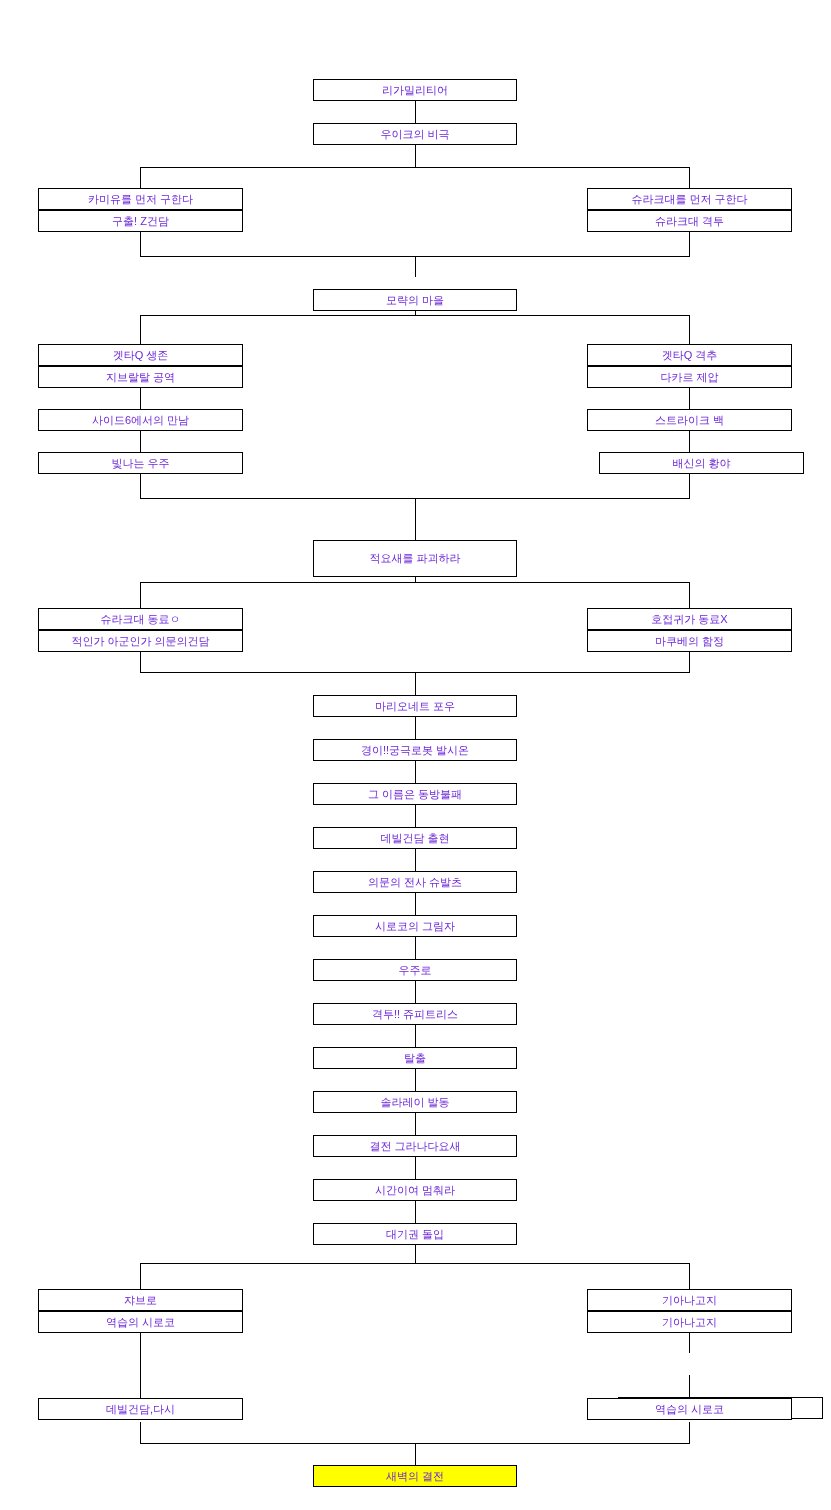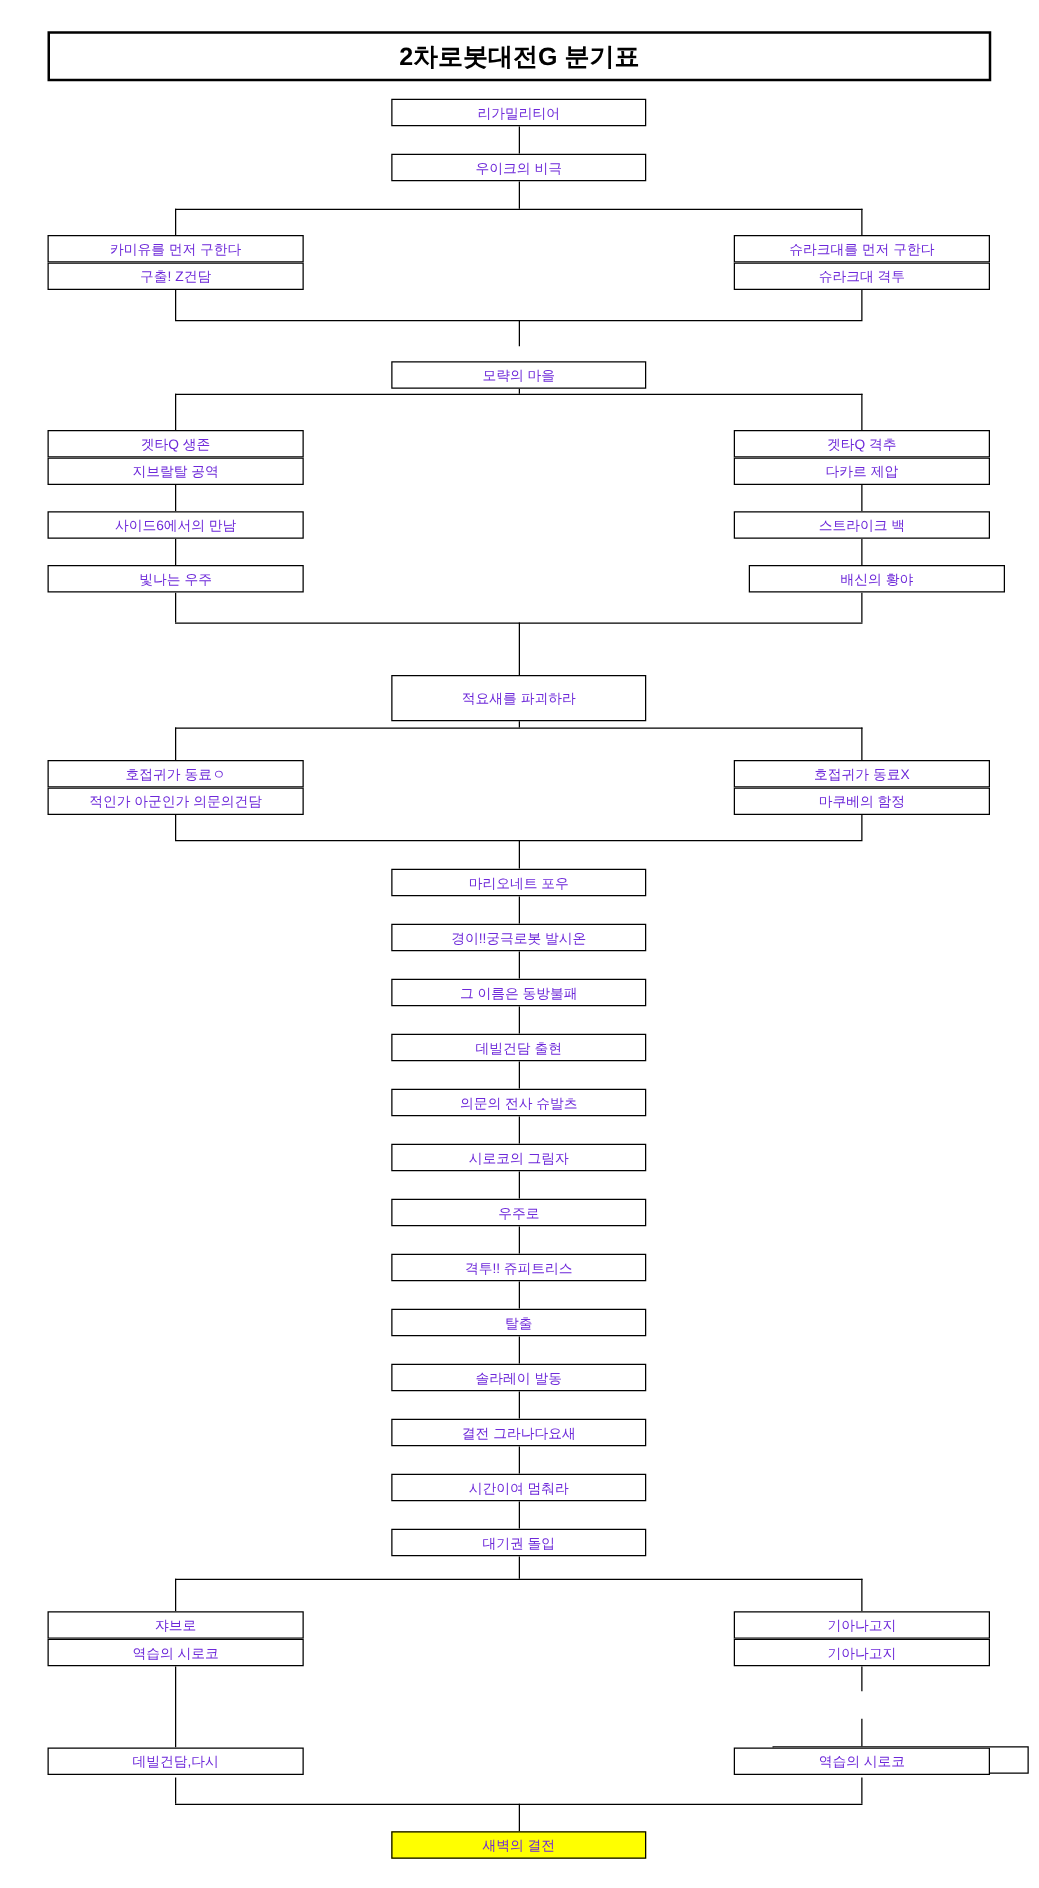--- a/index.html
+++ b/index.html
@@ -47,21 +47,20 @@
   }
   .line {
     position: absolute;
     background: #000000;
   }
 </style>
 </head>
 <body>
 
 <div class="stage">
-  <div class="title-box">2차로봇대전G 분기표</div>
 
 <div class="line" style="left: 415px; top: 101px; width: 1px; height: 22px; background: rgb(0, 0, 0);"></div>
     <div class="line" style="left: 415px; top: 145px; width: 1px; height: 22px; background: rgb(0, 0, 0);"></div>
     <div class="line" style="left: 140px; top: 167px; width: 550px; height: 1px; background: rgb(0, 0, 0);"></div>
     <div class="line" style="left: 140px; top: 167px; width: 1px; height: 21px; background: rgb(0, 0, 0);"></div>
     <div class="line" style="left: 689px; top: 167px; width: 1px; height: 21px; background: rgb(0, 0, 0);"></div>
     <div class="line" style="left: 140px; top: 232px; width: 1px; height: 24px; background: rgb(0, 0, 0);"></div>
     <div class="line" style="left: 689px; top: 232px; width: 1px; height: 24px; background: rgb(0, 0, 0);"></div>
     <div class="line" style="left: 140px; top: 256px; width: 550px; height: 1px; background: rgb(0, 0, 0);"></div>
     <div class="line" style="left: 415px; top: 256px; width: 1px; height: 21px; background: rgb(0, 0, 0);"></div>
@@ -117,21 +116,21 @@
     <div class="box" style="left: 313px; width: 204px; top: 277px; height: 22px; background: rgb(255, 255, 255); margin-top: 12px;">모략의 마을</div>
     <div class="box" style="left: 38px; width: 205px; top: 344px; height: 22px; background: rgb(255, 255, 255);">겟타Q 생존</div>
     <div class="box" style="left: 38px; width: 205px; top: 366px; height: 22px; background: rgb(255, 255, 255);">지브랄탈 공역</div>
     <div class="box" style="left: 587px; width: 205px; top: 344px; height: 22px; background: rgb(255, 255, 255);">겟타Q 격추</div>
     <div class="box" style="left: 587px; width: 205px; top: 366px; height: 22px; background: rgb(255, 255, 255);">다카르 제압</div>
     <div class="box" style="left: 38px; width: 205px; top: 409px; height: 22px; background: rgb(255, 255, 255);">사이드6에서의 만남</div>
     <div class="box" style="left: 587px; width: 205px; top: 409px; height: 22px; background: rgb(255, 255, 255);">스트라이크 백</div>
     <div class="box" style="left: 38px; width: 205px; top: 452px; height: 22px; background: rgb(255, 255, 255);">빛나는 우주</div>
     <div class="box" style="left: 587px; width: 205px; top: 452px; height: 22px; background: rgb(255, 255, 255); margin-left: 12px;">배신의 황야</div>
     <div class="box" style="left: 313px; width: 204px; top: 540px; height: 37px; background: rgb(255, 255, 255);">적요새를 파괴하라</div>
-    <div class="box" style="left: 38px; width: 205px; top: 608px; height: 22px; background: rgb(255, 255, 255);">호접귀가 동료ㅇ</div>
+    <div class="box" style="left: 38px; width: 205px; top: 608px; height: 22px; background: rgb(255, 255, 255);">슈라크대 동료ㅇ</div>
     <div class="box" style="left: 38px; width: 205px; top: 630px; height: 22px; background: rgb(255, 255, 255);">적인가 아군인가 의문의건담</div>
     <div class="box" style="left: 587px; width: 205px; top: 608px; height: 22px; background: rgb(255, 255, 255);">호접귀가 동료X</div>
     <div class="box" style="left: 587px; width: 205px; top: 630px; height: 22px; background: rgb(255, 255, 255);">마쿠베의 함정</div>
     <div class="box" style="left: 313px; width: 204px; top: 695px; height: 22px; background: rgb(255, 255, 255);">마리오네트 포우</div>
     <div class="box" style="left: 313px; width: 204px; top: 739px; height: 22px; background: rgb(255, 255, 255);">경이!!궁극로봇 발시온</div>
     <div class="box" style="left: 313px; width: 204px; top: 783px; height: 22px; background: rgb(255, 255, 255);">그 이름은 동방불패</div>
     <div class="box" style="left: 313px; width: 204px; top: 827px; height: 22px; background: rgb(255, 255, 255);">데빌건담 출현</div>
     <div class="box" style="left: 313px; width: 204px; top: 871px; height: 22px; background: rgb(255, 255, 255);">의문의 전사 슈발츠</div>
     <div class="box" style="left: 313px; width: 204px; top: 915px; height: 22px; background: rgb(255, 255, 255);">시로코의 그림자</div>
     <div class="box" style="left: 313px; width: 204px; top: 959px; height: 22px; background: rgb(255, 255, 255);">우주로</div>

